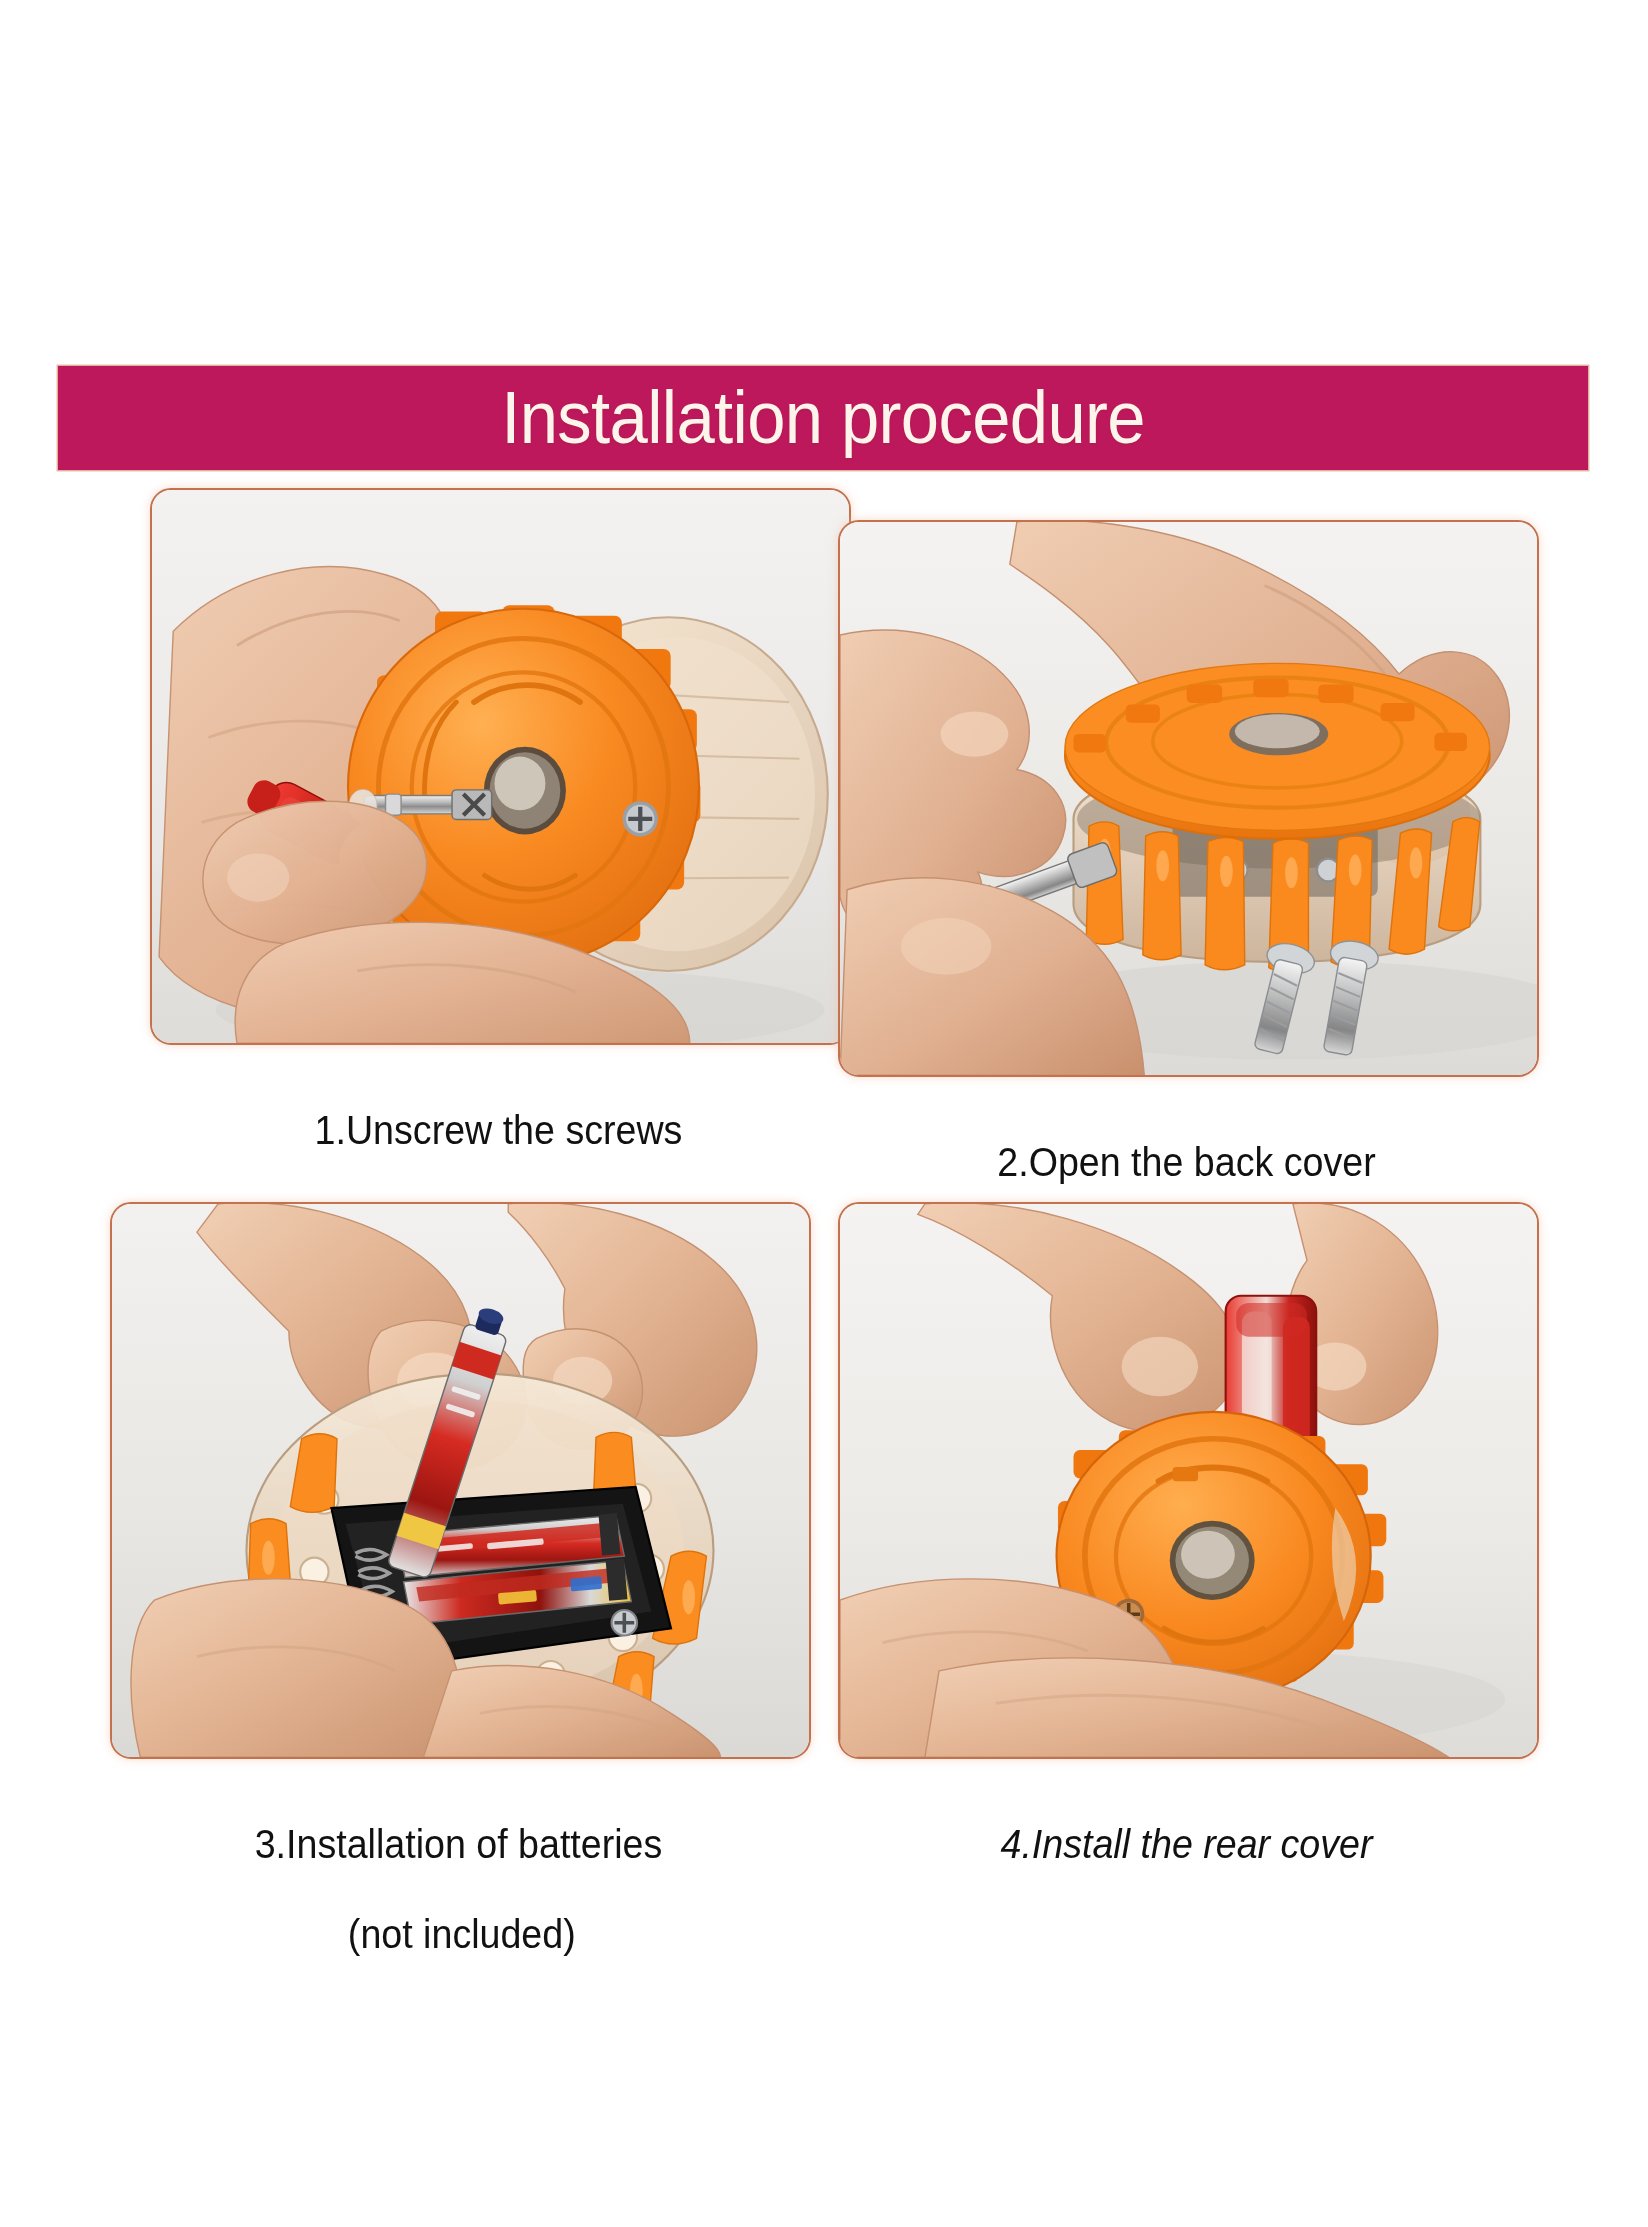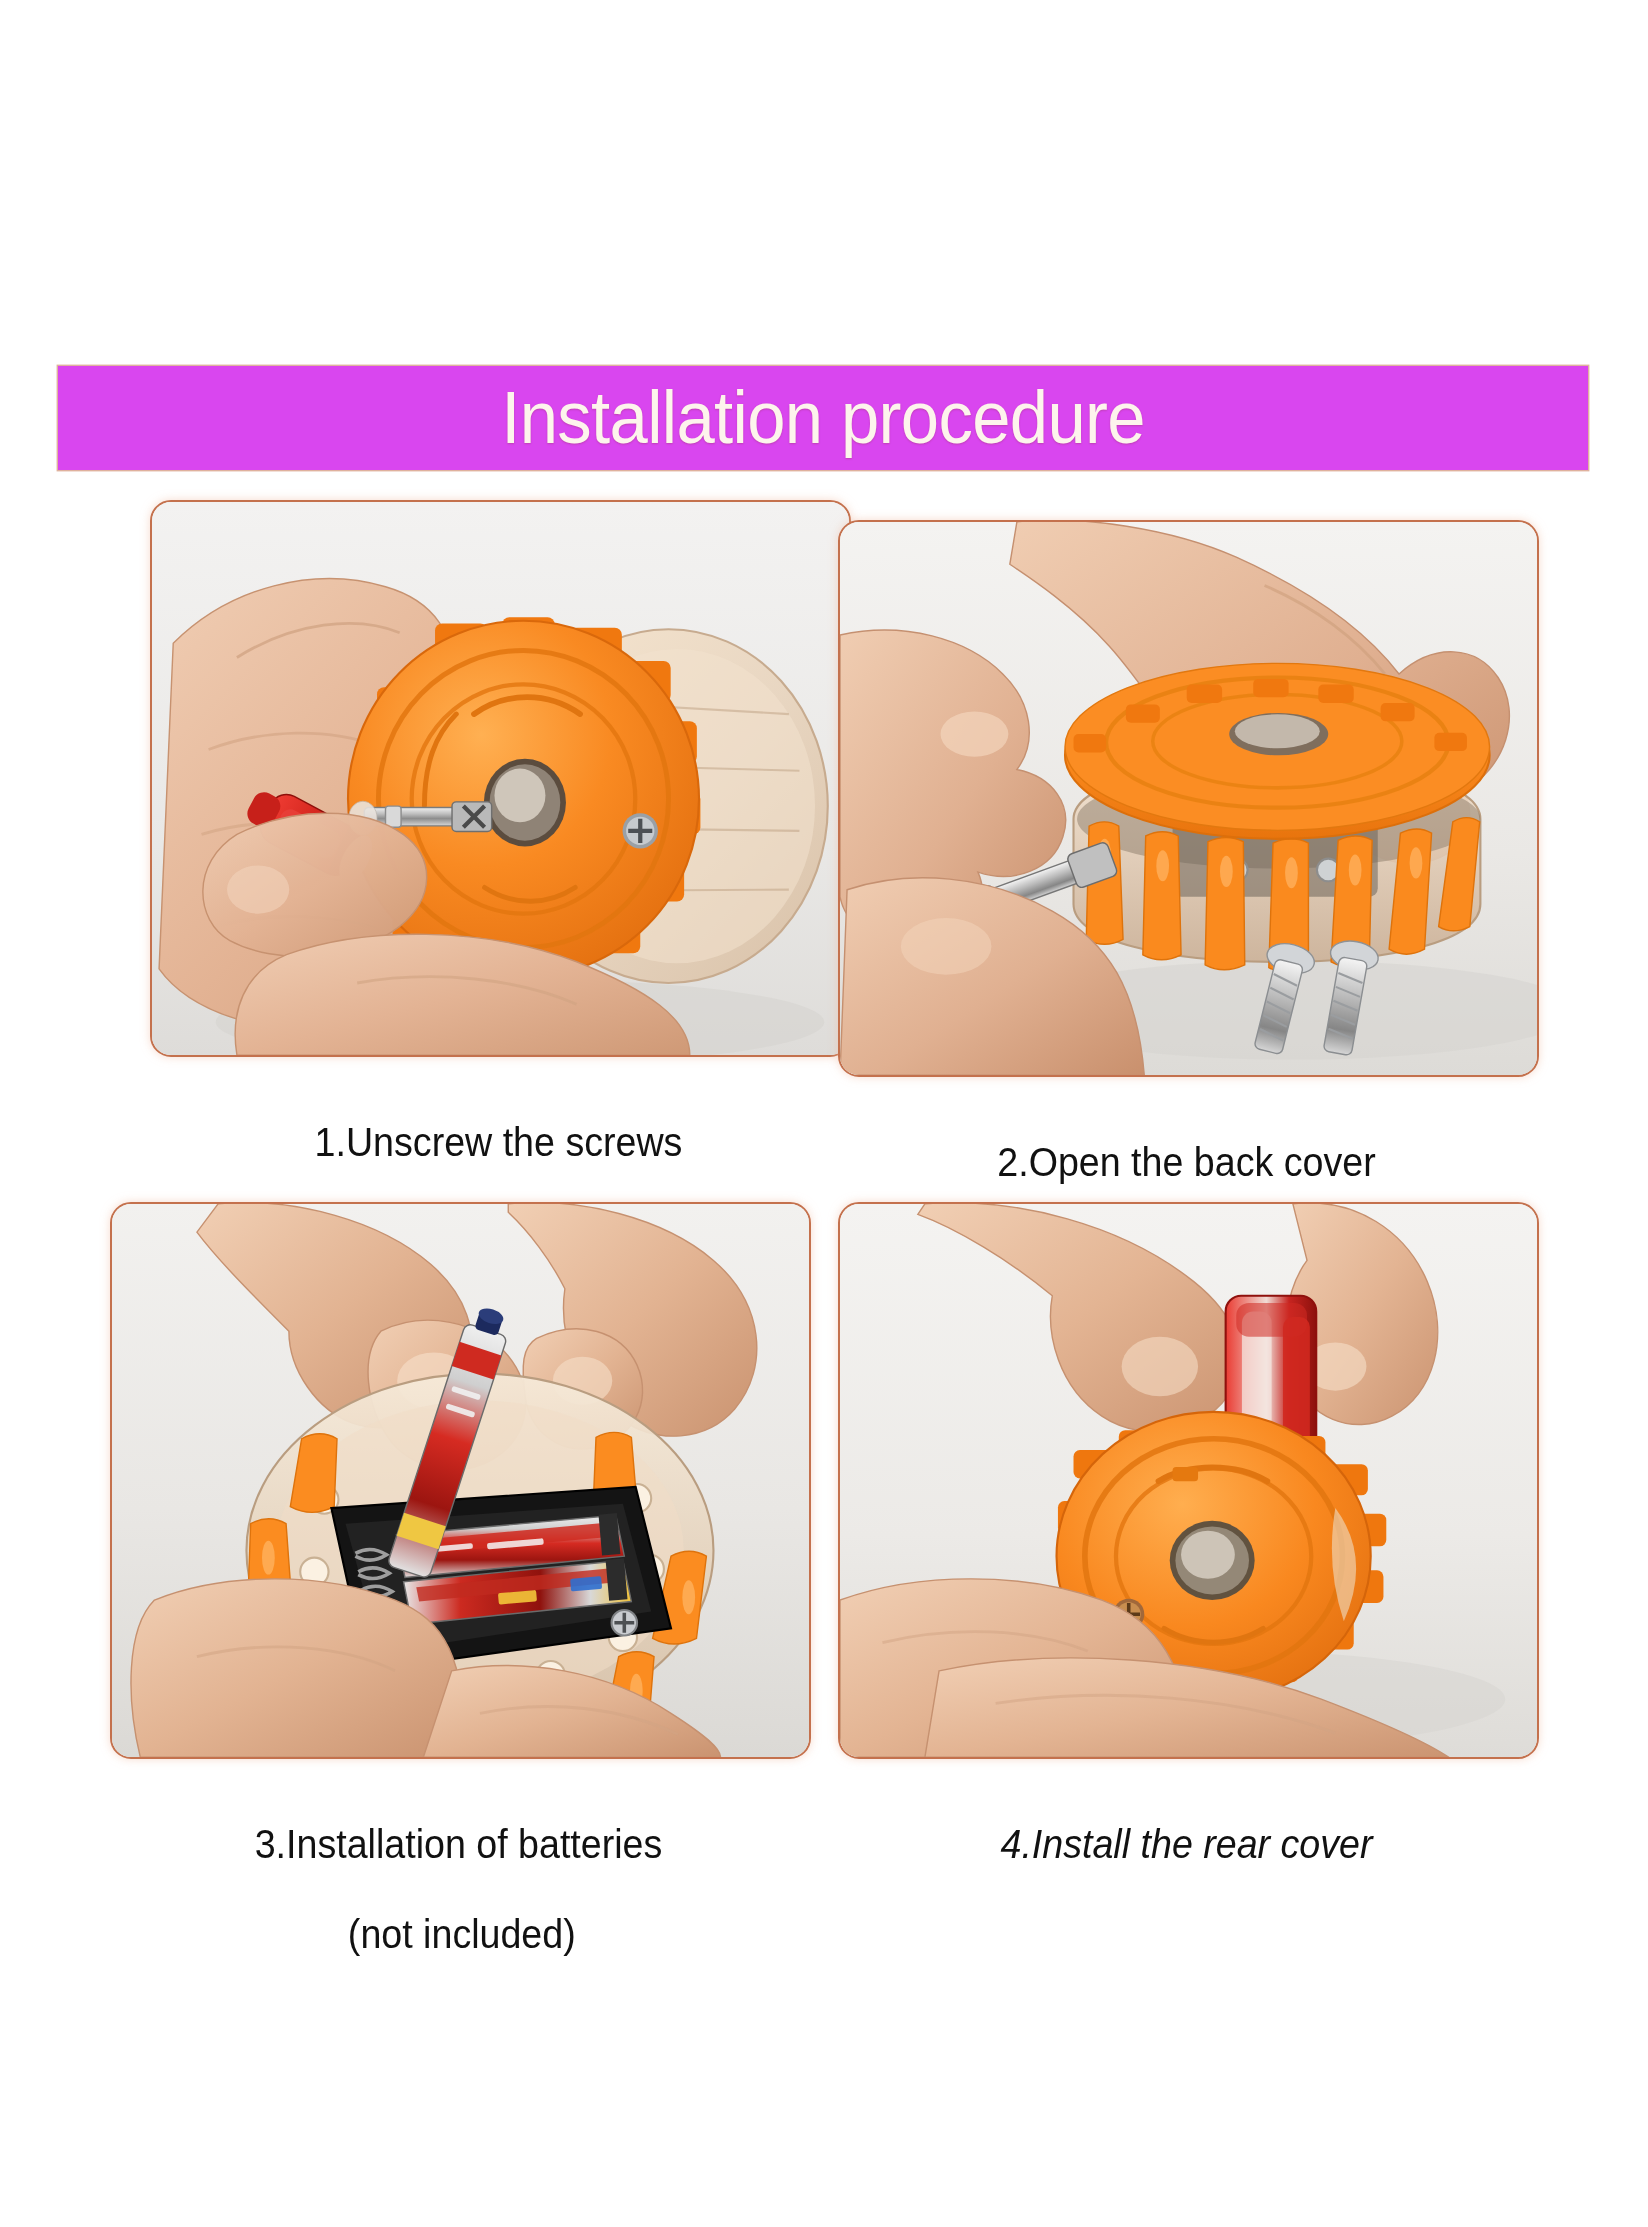--- a/index.html
+++ b/index.html
@@ -8,41 +8,41 @@
     width:1648px;height:2227px;
     background:#ffffff;
     font-family:"Liberation Sans","DejaVu Sans",sans-serif;
     overflow:hidden;
   }
   .page{position:relative;width:1648px;height:2227px;background:#fff;}
 
   
   .banner{
     position:absolute;left:58px;top:366px;width:1530px;height:104px;
-    background:#d946ef;
+    background:#be185d;
     display:flex;align-items:center;justify-content:center;
     box-shadow:0 0 0 1.4px rgba(196,113,77,.55);
   }
   .banner-title{
     color:#fdf4ec;
     font-size:74px;
     line-height:1;
     font-weight:400;
     letter-spacing:-0.7px;
     transform:scaleX(.93);
     transform-origin:center;
     white-space:nowrap;
     text-shadow:0 1.4px 2.1px rgba(120,40,0,.25);
   }
 
   
   .grid{position:absolute;left:0;top:0;width:1648px;height:2227px;}
 
   .cell{position:absolute;}
-  .cell.c1{left:110px;top:500px;padding-left:40px;}
+  .cell.c1{left:110px;top:488px;padding-left:40px;}
   .cell.c2{left:838px;top:508px;margin-top:12px;}
   .cell.c3{left:110px;top:1202px;}
   .cell.c4{left:838px;top:1202px;font-style:italic;}
 
   .photo{
     position:relative;
     width:697px;height:553px;
     border:2.1px solid #c4714d;
     border-radius:21px;
     overflow:hidden;

